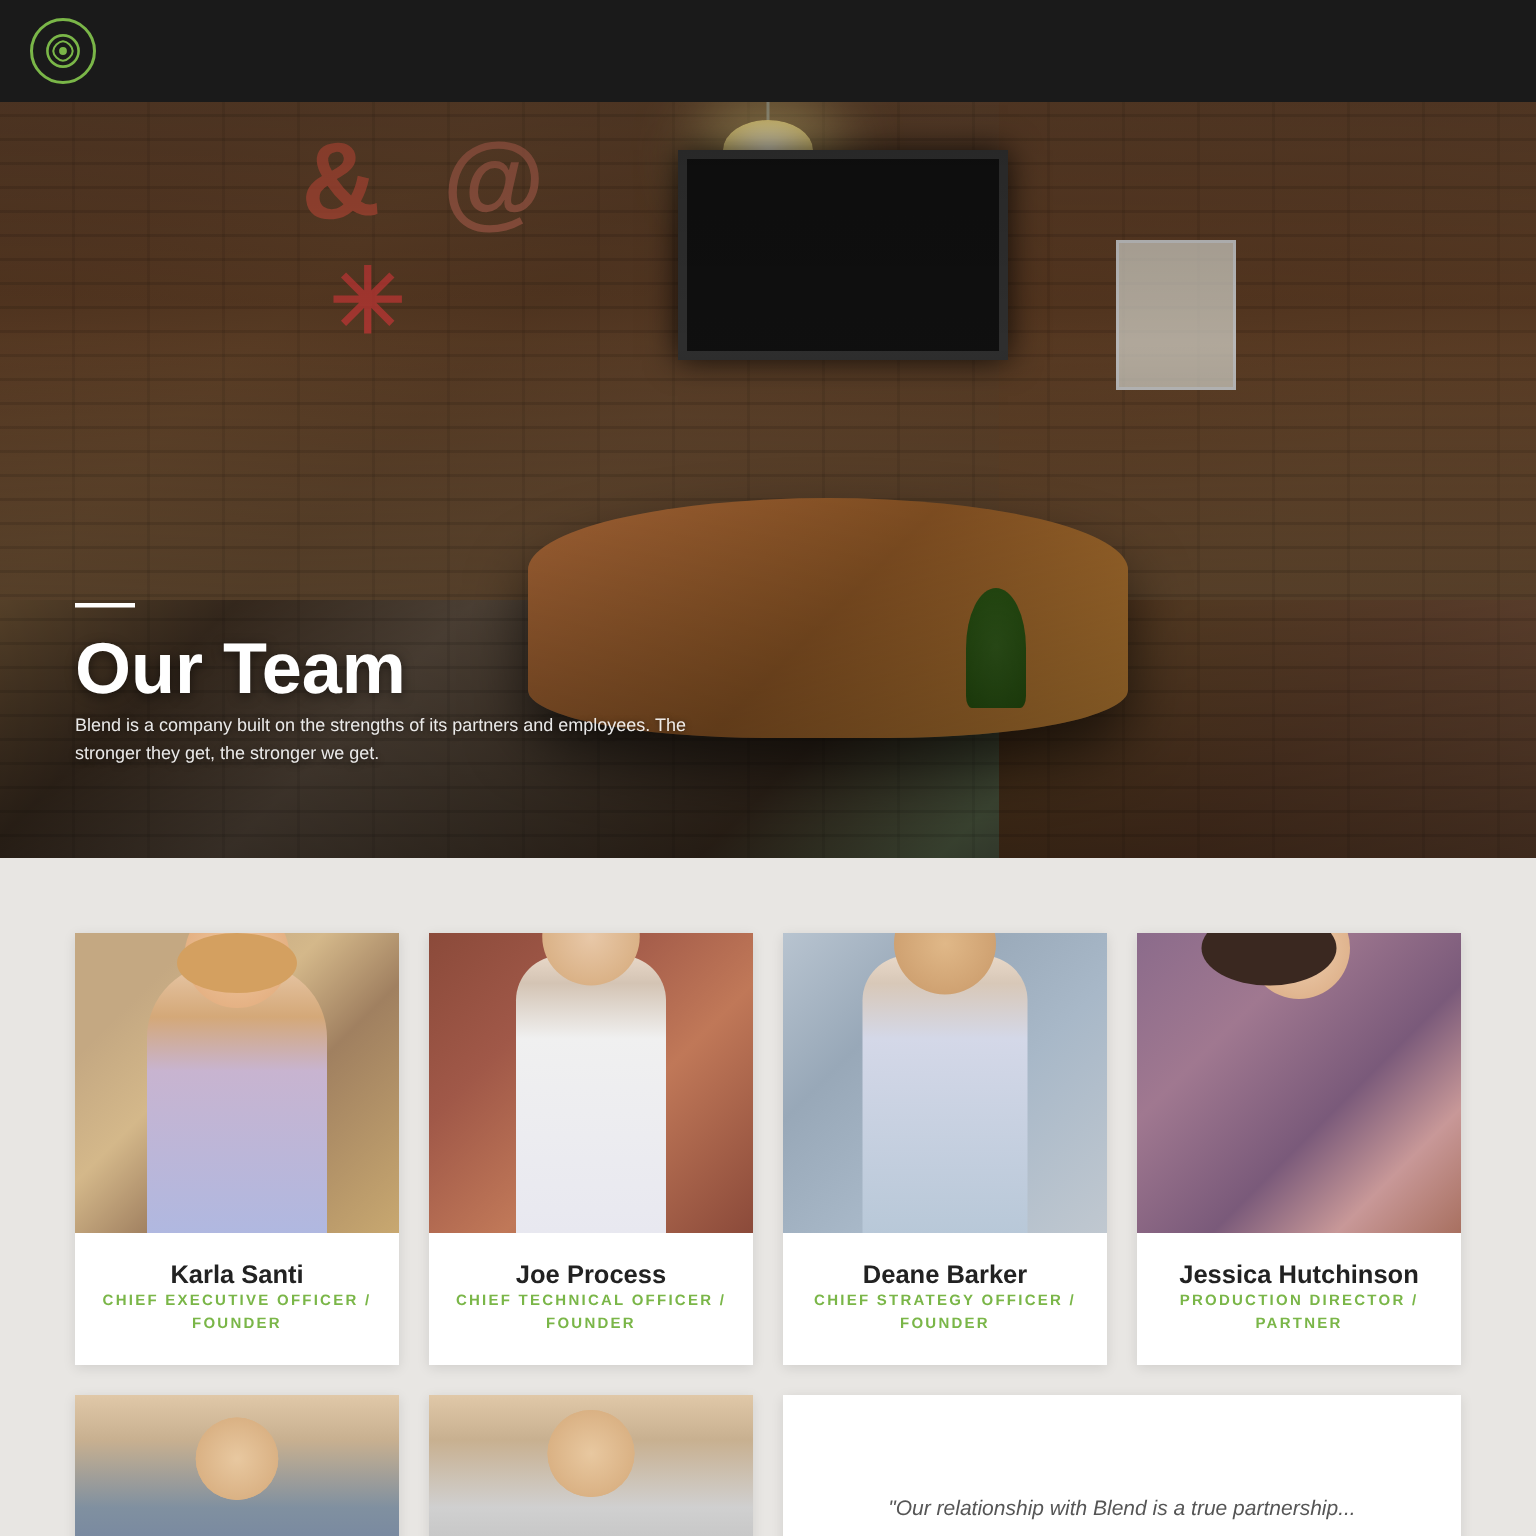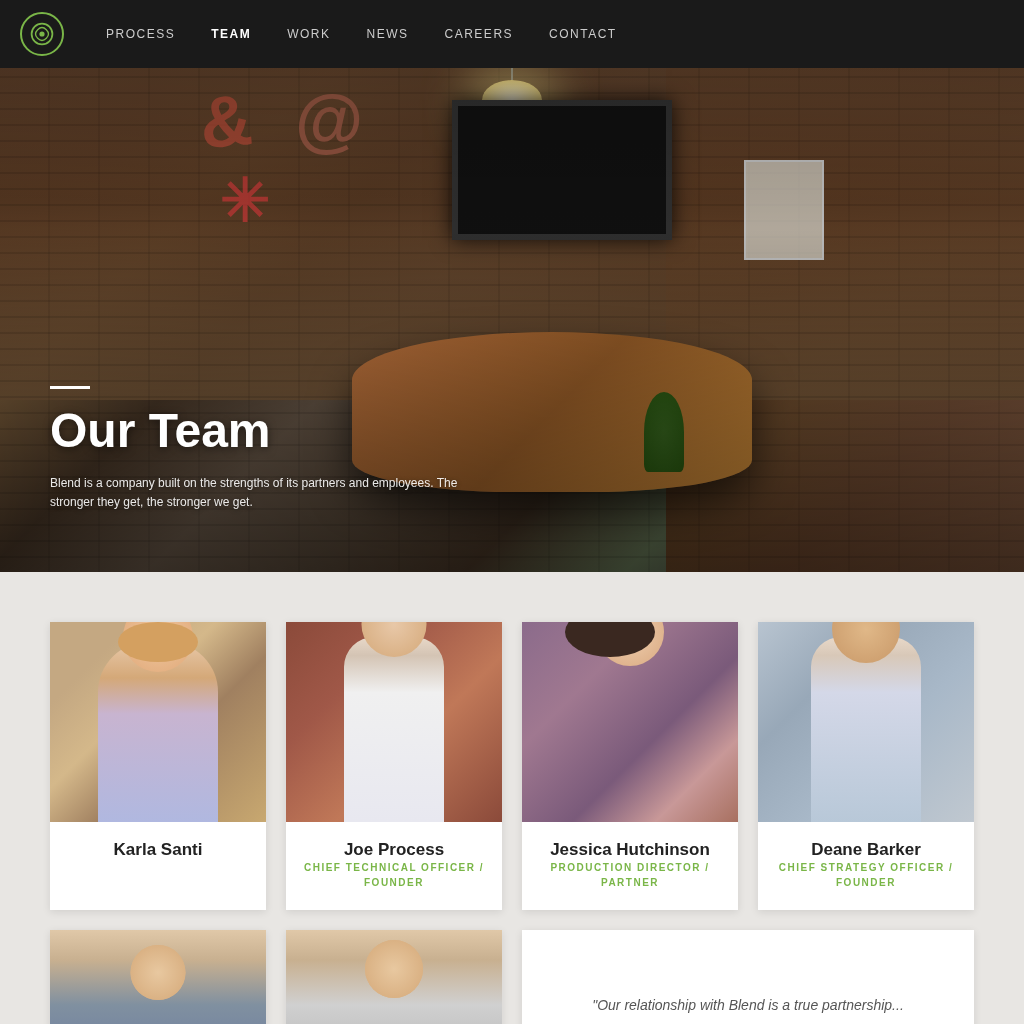--- a/index.html
+++ b/index.html
@@ -143,21 +143,20 @@
     }
     .hero-line {
       width: 40px; height: 3px;
       background: white;
       margin-bottom: 16px;
     }
     .hero-title {
       font-size: 48px;
       font-weight: 800;
       line-height: 1.1;
-      margin-bottom: 16px;
       text-shadow: 0 2px 8px rgba(0,0,0,0.5);
     }
     .hero-desc {
       font-size: 12px;
       line-height: 1.6;
       max-width: 440px;
       color: rgba(255,255,255,0.9);
       text-shadow: 0 1px 4px rgba(0,0,0,0.5);
     }
 
@@ -374,28 +373,20 @@
 <body>
 
 <nav>
   <div class="nav-logo">
     <svg viewBox="0 0 30 30" fill="none" xmlns="http://www.w3.org/2000/svg">
       <circle cx="15" cy="15" r="12" stroke="#7ab648" stroke-width="2" fill="none"></circle>
       <path d="M10 10 Q15 5 20 10 Q25 15 20 20 Q15 25 10 20 Q5 15 10 10Z" stroke="#7ab648" stroke-width="1.5" fill="none"></path>
       <circle cx="15" cy="15" r="3" fill="#7ab648"></circle>
     </svg>
   </div>
-  <div class="nav-links">
-    <a class="nav-link" href="#">Process</a>
-    <a class="nav-link active" href="#">Team</a>
-    <a class="nav-link" href="#">Work</a>
-    <a class="nav-link" href="#">News</a>
-    <a class="nav-link" href="#">Careers</a>
-    <a class="nav-link" href="#">Contact</a>
-  </div>
 </nav>
 
 <div class="hero">
 
   <div class="office-scene">
 
     <div style="position:absolute; top:0; right:0; width:35%; height:100%; background: linear-gradient(to left, #8b5a3a, #7a4a2a, #6a3a1a); opacity:0.8;"></div>
 
     <div style="position:absolute; top:0; left:0; right:0; height:70%; background: linear-gradient(to bottom, #6b4a32, #5a3a22, #7a5a3a); opacity:0.9;"></div>
 
@@ -430,56 +421,57 @@
   <div class="team-grid">
 
     <div class="team-card">
       <div class="team-photo photo-karla">
         <div class="person-silhouette">
           <div class="karla-figure"></div>
         </div>
       </div>
       <div class="team-info">
         <div class="team-name">Karla Santi</div>
+        <div class="team-title">Chief Executive Officer / Founder</div>
       </div>
     </div>
 
     <div class="team-card">
       <div class="team-photo photo-joe">
         <div class="person-silhouette">
           <div class="joe-figure"></div>
         </div>
       </div>
       <div class="team-info">
         <div class="team-name">Joe Process</div>
         <div class="team-title">Chief Technical Officer / Founder</div>
       </div>
     </div>
 
     <div class="team-card">
+      <div class="team-photo photo-deane">
+        <div class="person-silhouette">
+          <div class="deane-figure"></div>
+        </div>
+      </div>
+      <div class="team-info">
+        <div class="team-name">Deane Barker</div>
+        <div class="team-title">Chief Strategy Officer / Founder</div>
+      </div>
+    </div>
+
+    <div class="team-card">
       <div class="team-photo photo-jessica">
         <div class="person-silhouette">
           <div class="jessica-figure"></div>
         </div>
       </div>
       <div class="team-info">
         <div class="team-name">Jessica Hutchinson</div>
         <div class="team-title">Production Director / Partner</div>
-      </div>
-    </div>
-
-    <div class="team-card">
-      <div class="team-photo photo-deane">
-        <div class="person-silhouette">
-          <div class="deane-figure"></div>
-        </div>
-      </div>
-      <div class="team-info">
-        <div class="team-name">Deane Barker</div>
-        <div class="team-title">Chief Strategy Officer / Founder</div>
       </div>
     </div>
 
   </div>
 
   <div class="team-grid-bottom">
 
     <div class="team-card-bottom">
       <div class="team-photo-bottom photo-person5">
         <div class="person5-figure">

